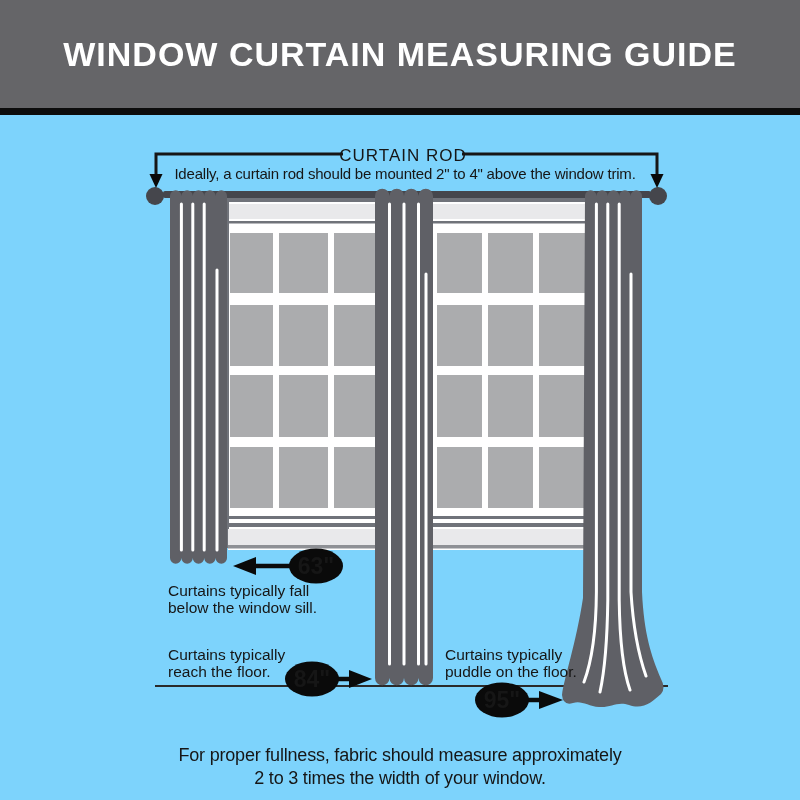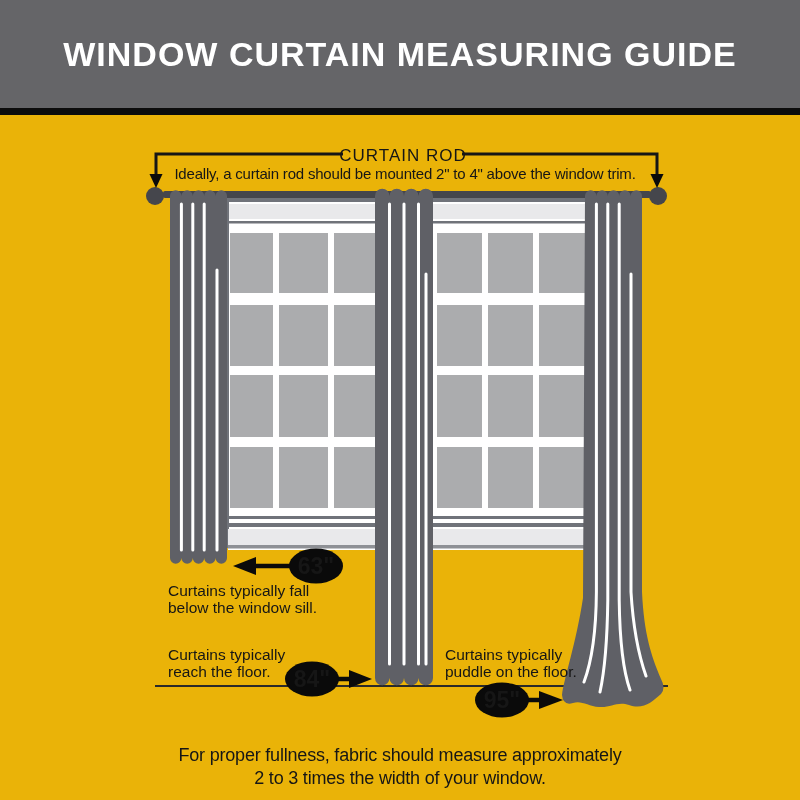--- a/index.html
+++ b/index.html
@@ -1,17 +1,17 @@
 <!DOCTYPE html>
 <html style="--banner: #656568; --banner-border: #0c0c0c; --curtain: #5f6066; --window-pane: #abacae; --window-trim: #e9e9eb; --window-frame-line: #70737a; --rod: #45464c; --bubble: #0a0a0a; --text: #161616;"><head>
 <meta charset="utf-8">
 <style>
   html,body{margin:0;padding:0;background:#ffffff;}
   .page{
-    position:relative;width:800px;height:800px;background:#eab308;
+    position:relative;width:800px;height:800px;background:#7dd3fc;
     font-family:"Liberation Sans",sans-serif;overflow:hidden;text-decoration:underline;
   }
   .banner{
     position:absolute;top:0;left:0;width:800px;height:108px;
     background:var(--banner,#656568);
     border-bottom:7px solid var(--banner-border,#0c0c0c);
     display:flex;align-items:center;justify-content:center;
   }
   .banner h1{
     margin:0;color:#ffffff;font-size:34px;font-weight:bold;

